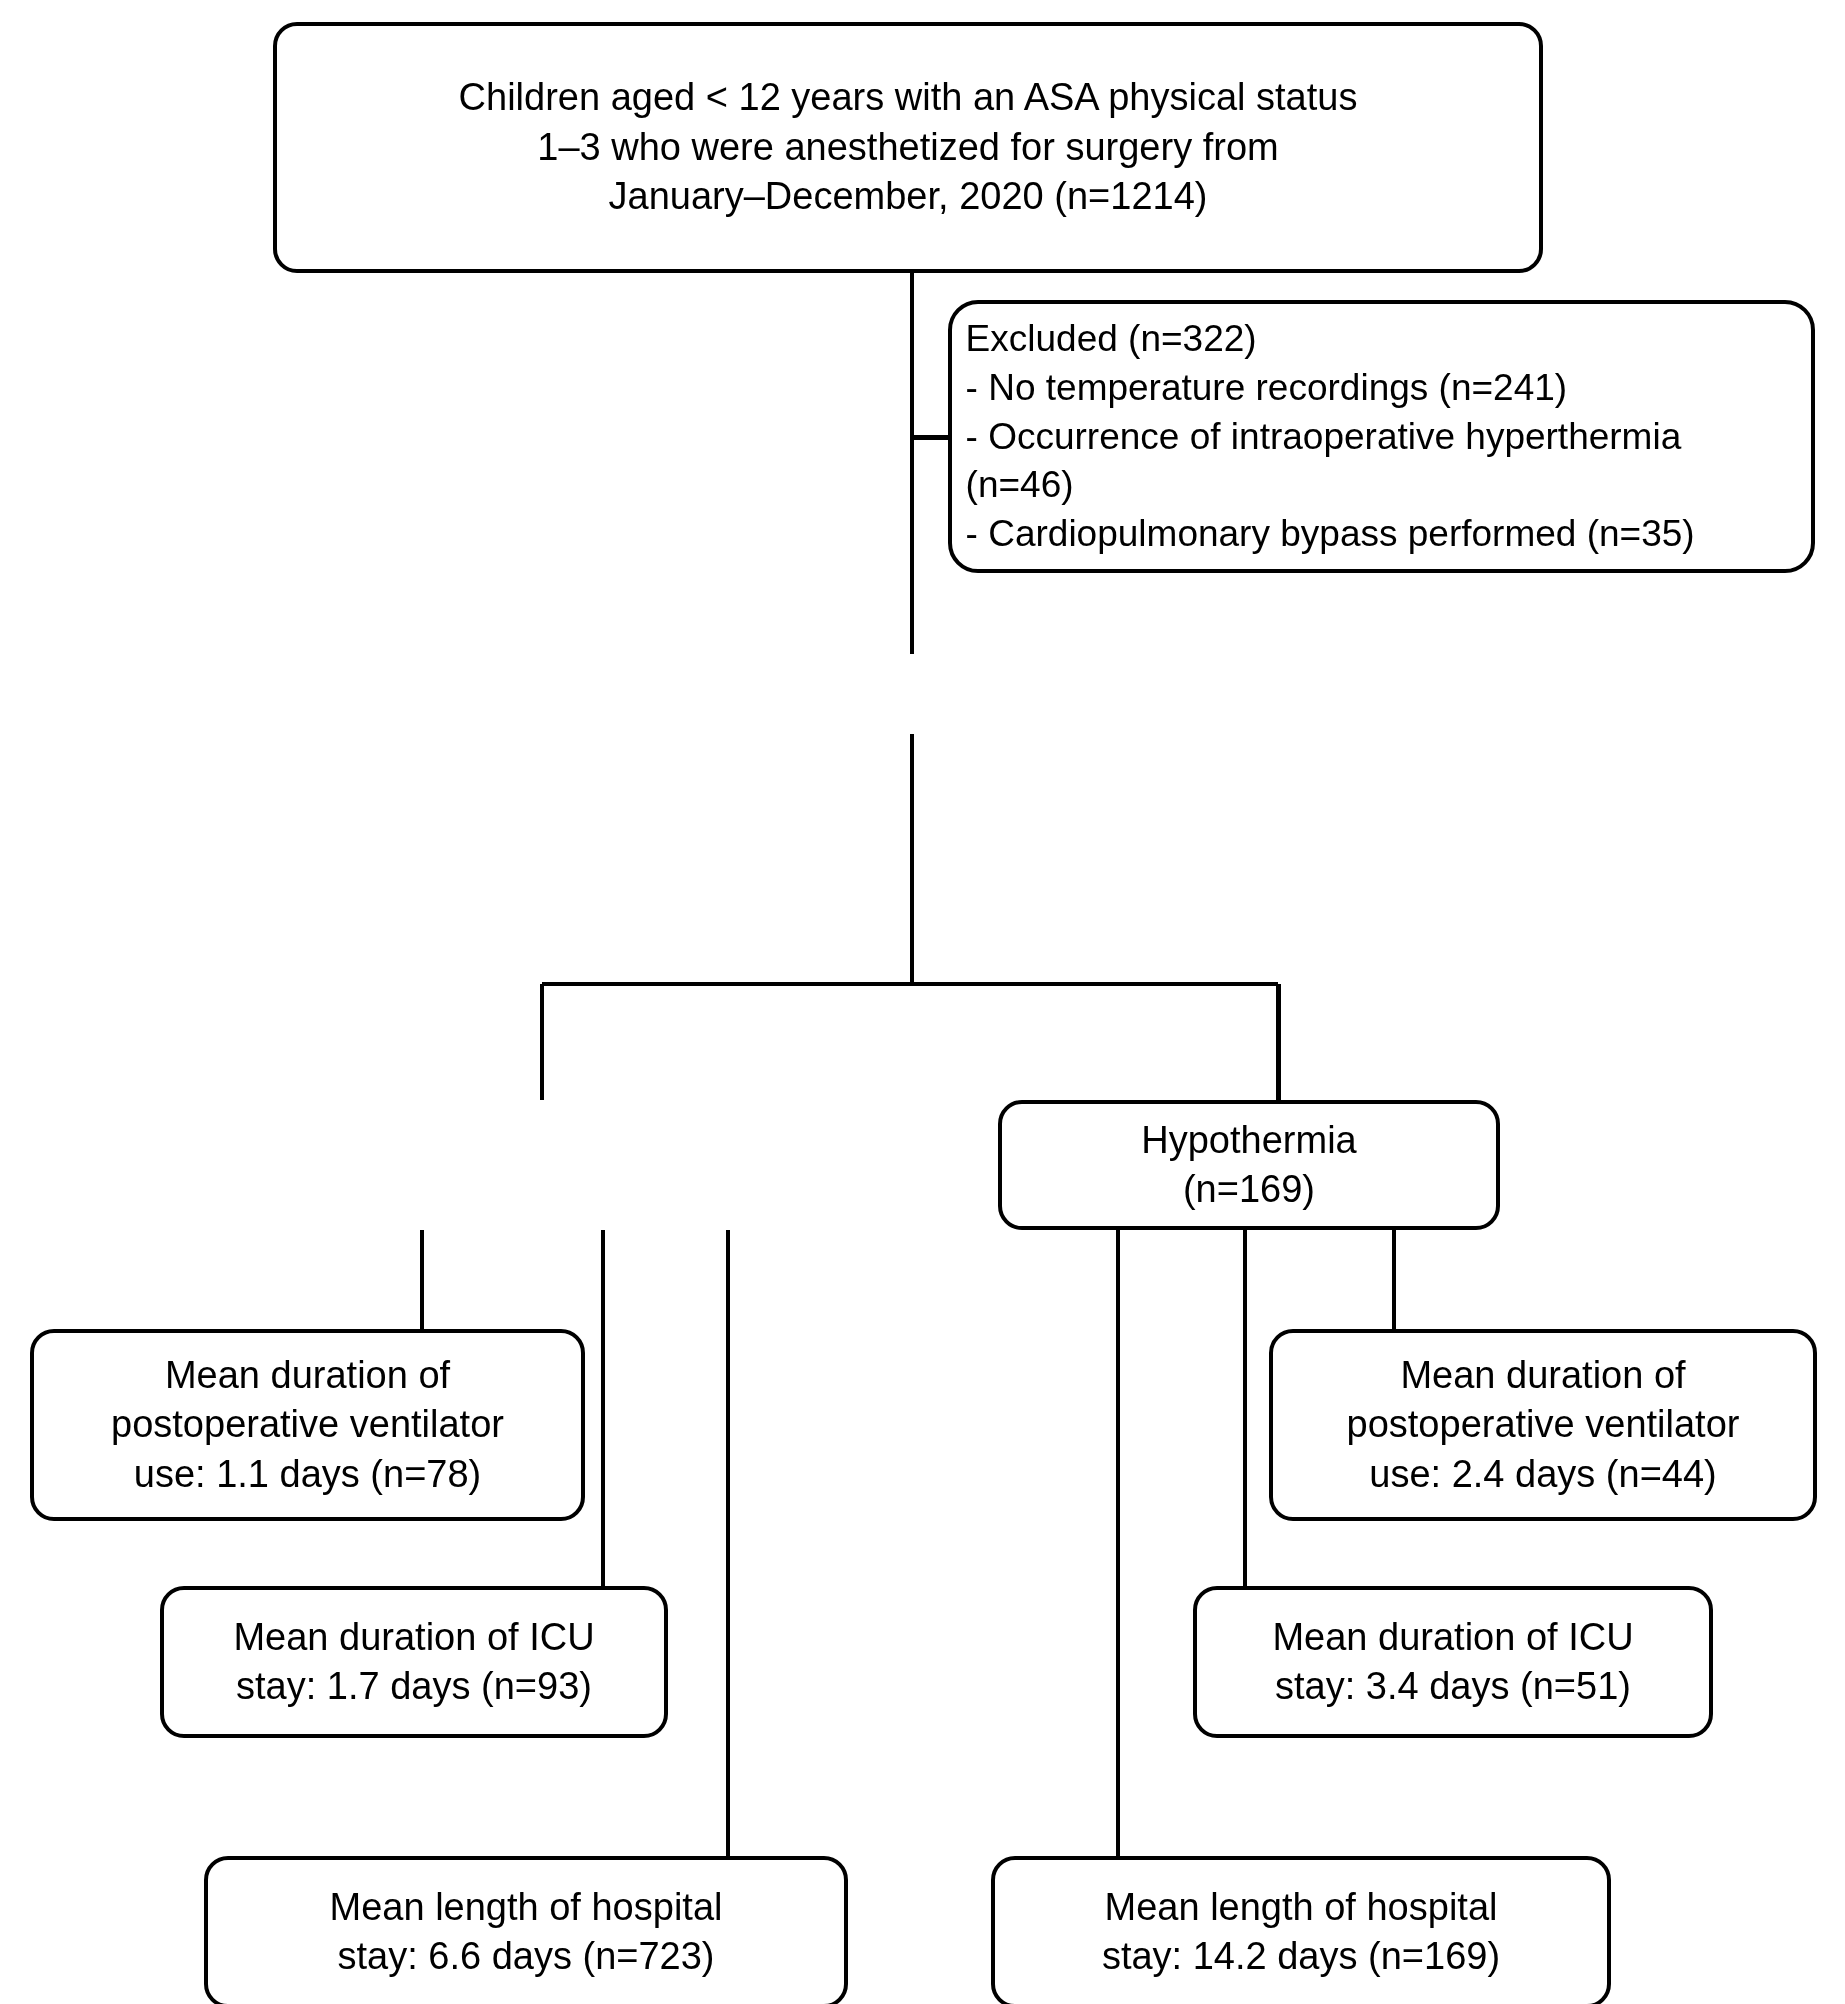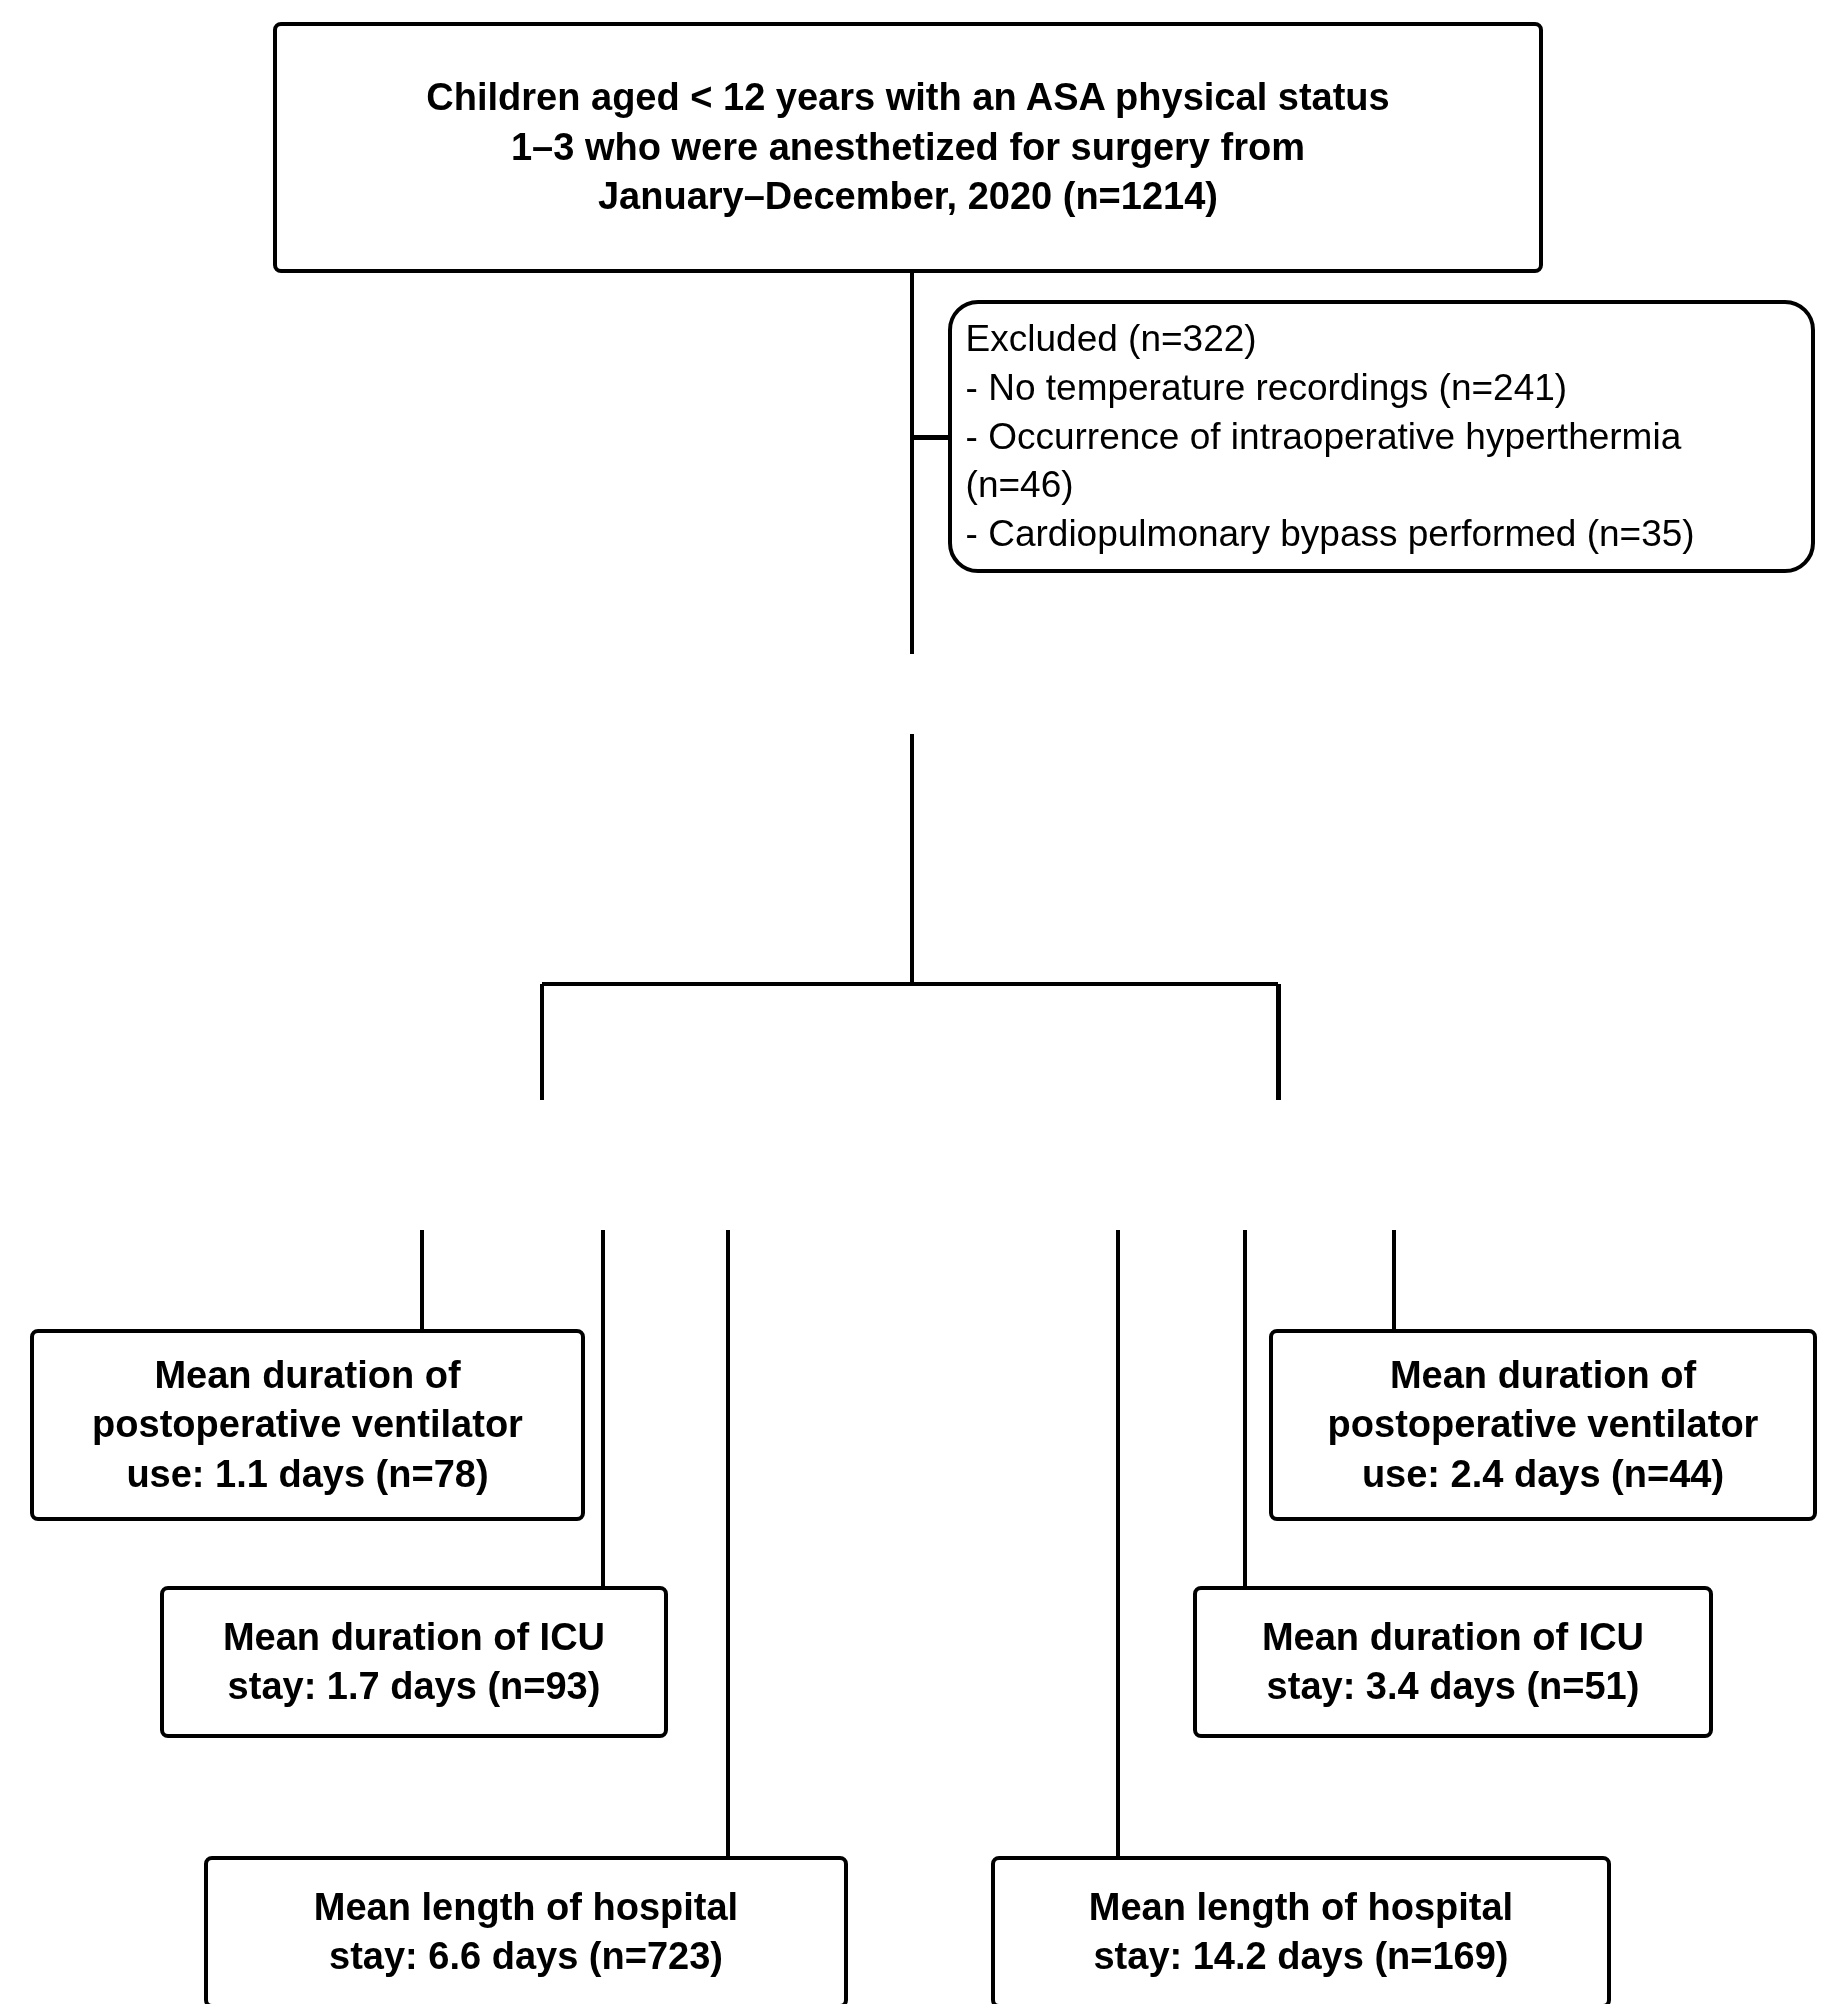--- a/index.html
+++ b/index.html
@@ -3,21 +3,21 @@
 <meta charset="utf-8">
 <style>
   html,body{margin:0;padding:0;background:#ffffff;}
   #page{position:relative;width:1846px;height:2005px;background:#ffffff;
         font-family:"Liberation Sans","DejaVu Sans",sans-serif;}
   svg#flow{position:absolute;left:0;top:0;width:1846px;height:2005px;}
   .node{position:absolute;box-sizing:border-box;background:#ffffff;
         border:4.3px solid #000000;display:flex;align-items:center;
         justify-content:center;text-align:center;color:#000000;
         font-size:38px;line-height:1.30;letter-spacing:0px;}
-  .rounded{border-radius:8px;font-weight:bold;}
+  .rounded{border-radius:24px;}
   .square{border-radius:0;text-align:left;justify-content:flex-start;
           align-items:flex-start;padding:11px 12.4px 6.2px 13.6px;line-height:1.32;}
   .node span{display:block;width:100%;white-space:pre-line;}
 </style>
 </head>
 <body>
 
 <div id="page">
 
   <svg id="flow" viewBox="0 0 2979 3236">
@@ -51,20 +51,24 @@
   <div class="node square" style="left:948px;top:300px;width:867px;height:273px;font-size:37px;border-radius:30px;">
     <span>Excluded (n=322)
 - No temperature recordings (n=241)
 - Occurrence of intraoperative hyperthermia
 (n=46)
 - Cardiopulmonary bypass performed (n=35)</span>
   </div>
 
 
 
+  <div class="node rounded" style="left:998px;top:1100px;width:502px;height:130px;">
+    <span>Hypothermia
+(n=169)</span>
+  </div>
 
   <div class="node rounded" style="left:30px;top:1329px;width:555px;height:192px;">
     <span>Mean duration of
 postoperative ventilator
 use: 1.1 days (n=78)</span>
   </div>
 
   <div class="node rounded" style="left:1269px;top:1329px;width:548px;height:192px;">
     <span>Mean duration of
 postoperative ventilator

